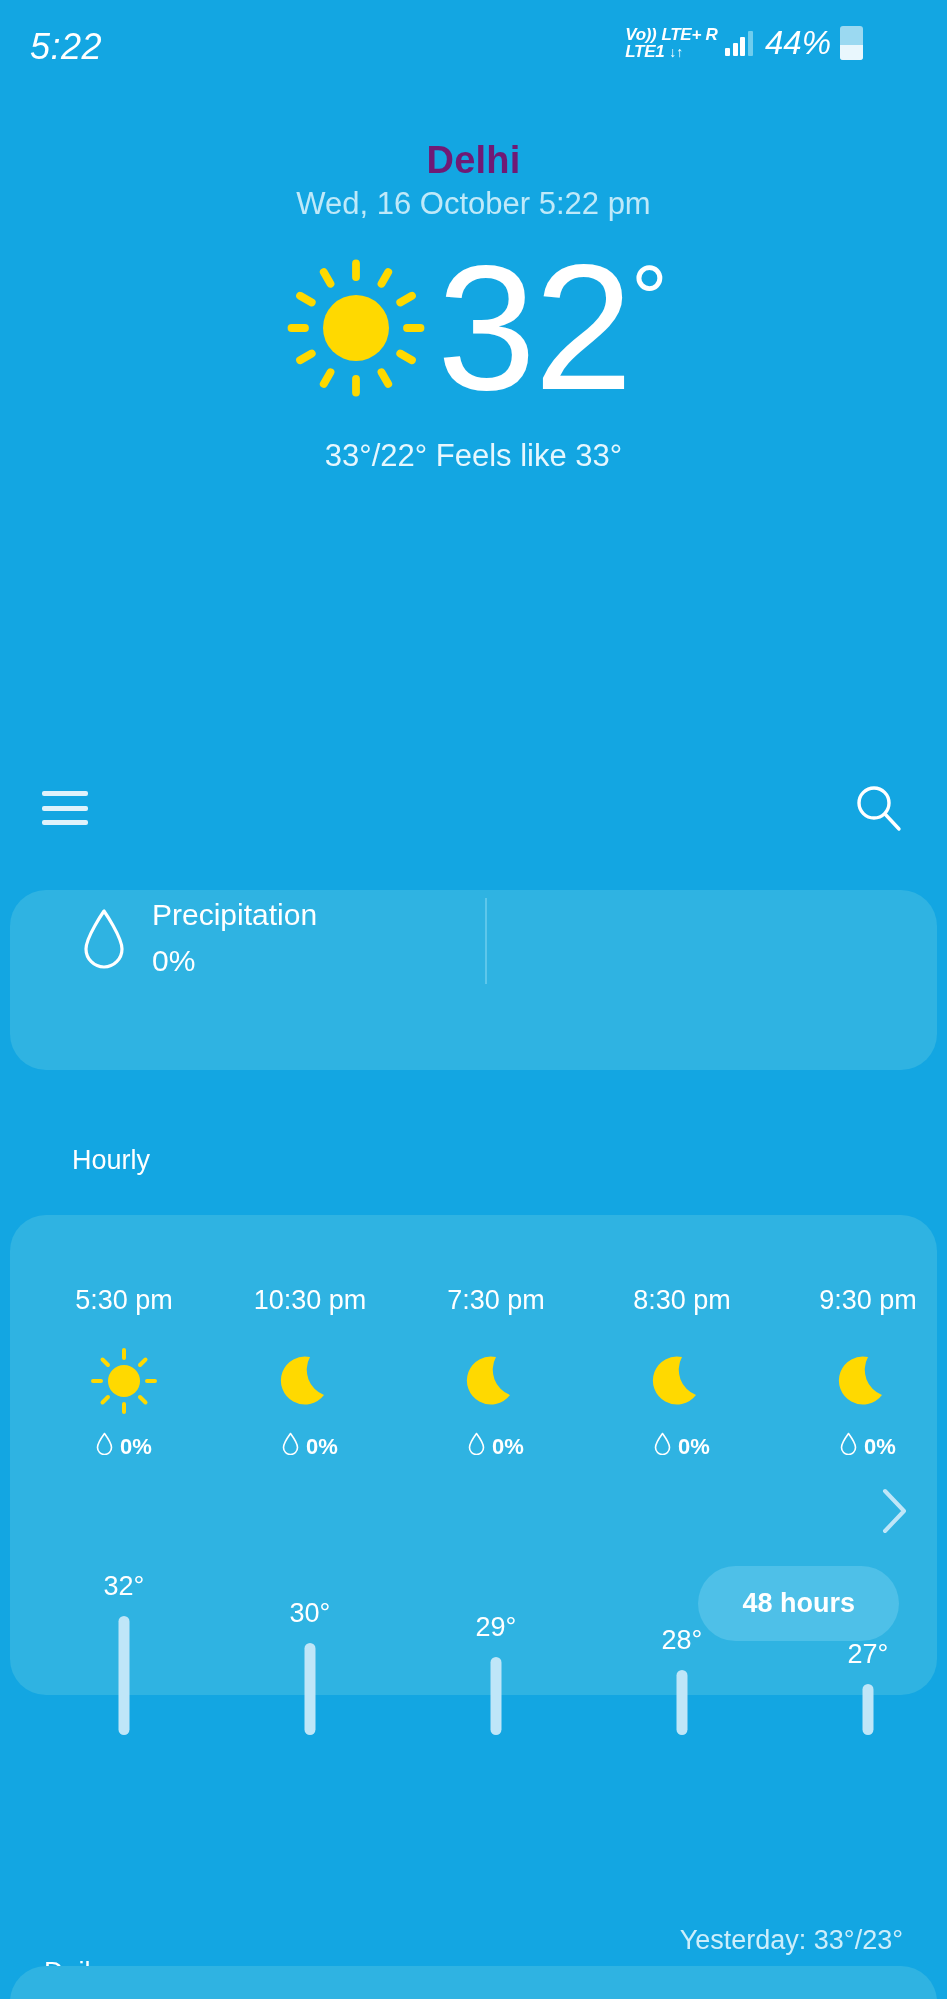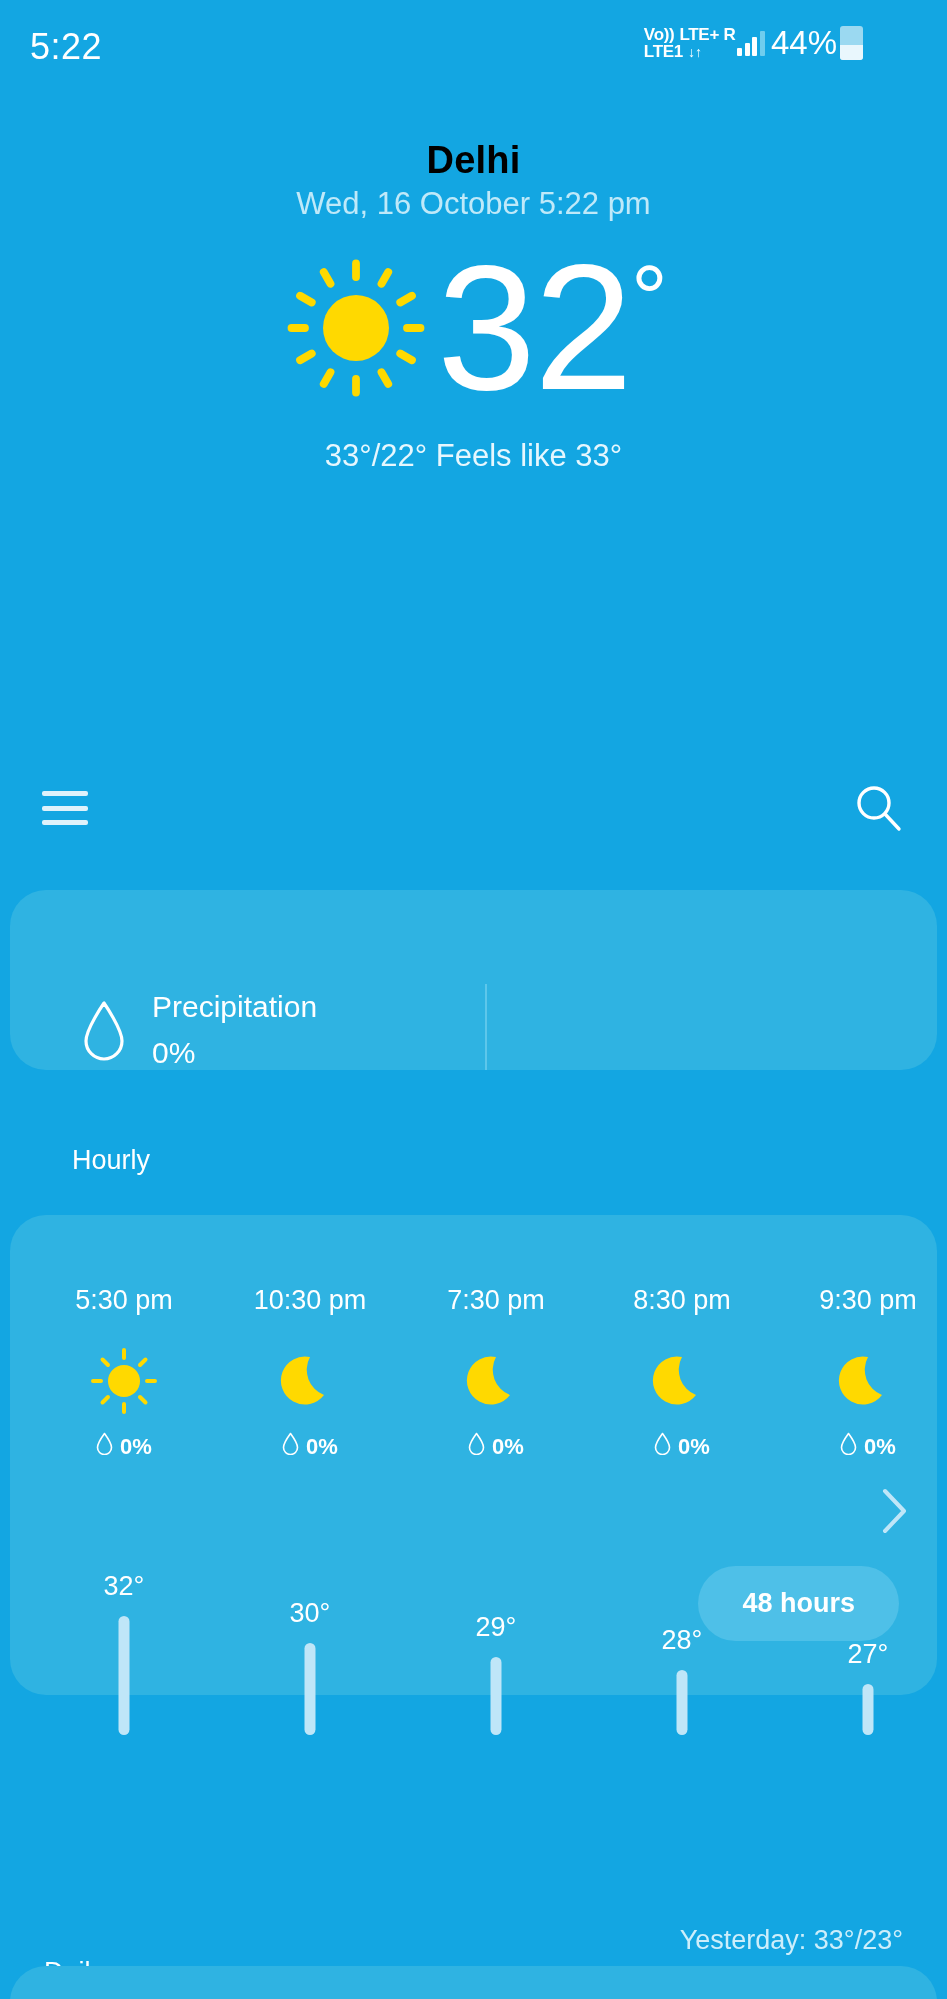--- a/index.html
+++ b/index.html
@@ -7,29 +7,29 @@
     width:947px; height:1999px;
     background:#13a6e2;
     font-family:"Liberation Sans", sans-serif;
     overflow:hidden;
   }
   body { position:relative; }
 
   
   .statusbar{
     position:absolute; top:0; left:0; width:891px; height:92px;
-    display:flex; align-items:center;
+    display:flex; align-items:center;font-style:italic;
   }
   .sb-time{
     position:absolute; left:30px; top:26px;
     font-size:36px; color:#ffffff; font-weight:400; letter-spacing:.5px;
   }
   .sb-right{
     position:absolute; right:28px; top:24px;
-    display:flex; align-items:center; gap:0;
+    display:flex; align-items:center; gap:6px;
   }
   .volte-block{
     display:flex; flex-direction:column; justify-content:center;
     line-height:1.0; color:#ffffff;
   }
   .volte-row{ display:flex; align-items:baseline; gap:5px; }
   .volte-a{ font-size:17px; font-weight:700; letter-spacing:-.3px; }
   .volte-b{ font-size:17px; font-weight:700; letter-spacing:-.3px; }
   .volte-arrows{ font-size:14px; font-weight:700; }
   .signal{
@@ -50,21 +50,21 @@
     width:9px; height:5px; border-radius:2px 2px 0 0; background:#9bd9f1;
   }
   .battery .lvl{
     position:absolute; bottom:0; left:0; width:100%; height:44%;
     background:#e9f7fd;
   }
 
   
   .hero{ position:absolute; top:140px; left:0; width:947px; text-align:center; }
   .city{
-    font-size:38px; font-weight:700; color:#000000; letter-spacing:.2px;
+    font-size:38px; font-weight:700; color:#701a75; letter-spacing:.2px;
     line-height:1.1;
   }
   .datetime{
     margin-top:4px; font-size:31px; color:#bfe9f9; font-weight:400;
   }
   .temp-row{
     margin-top:24px;
     display:flex; align-items:center; justify-content:center; gap:6px;
   }
   .sun-big{ position:relative; width:150px; height:150px; flex:none; }
@@ -96,21 +96,21 @@
 
   
   .card{
     position:absolute; left:10px; width:927px;
     background:#2fb3e2; border-radius:36px;
   }
 
   
   .card-cond{ top:890px; height:180px; }
   .cond-inner{
-    display:flex; align-items:flex-end; height:100%; padding:16px 0 0 10px;
+    display:flex; align-items:flex-start; height:100%; padding:8px 0 0 10px;
   }
   .cond-col{ display:flex; align-items:center; gap:26px; }
   .cond-col.left{ width:465px; padding-left:62px; }
   .cond-col.right{ padding-left:40px; }
   .cond-divider{
     width:2px; height:86px; background:#6ecdee; opacity:.75; flex:none;
   }
   .cond-text{ display:flex; flex-direction:column; gap:12px; }
   .cond-label{ font-size:30px; color:#ffffff; font-weight:400; }
   .cond-value{ font-size:30px; color:#ffffff; font-weight:400; }

